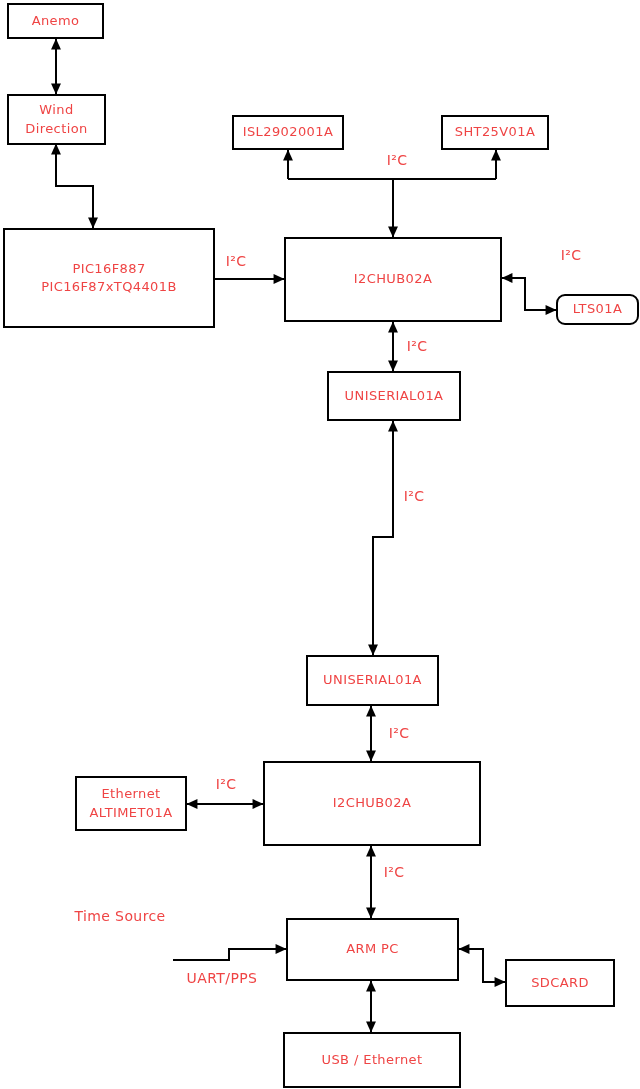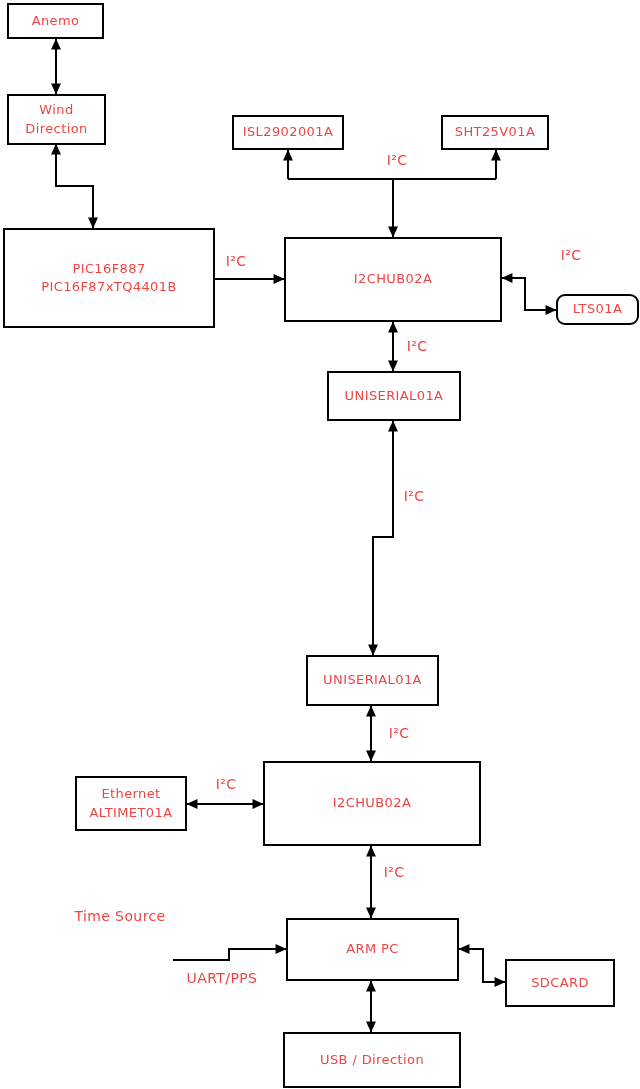--- a/index.html
+++ b/index.html
@@ -99,21 +99,21 @@
   <div class="node" style="left:441px; top:115px;  width:108px; height:35px;">SHT25V01A</div>
   <div class="node" style="left:284px; top:237px;  width:218px; height:85px;">I2CHUB02A</div>
   <div class="node" style="left:556px; top:294px;  width:83px;  height:31px;border-radius:9px;">LTS01A</div>
   <div class="node" style="left:327px; top:371px;  width:134px; height:50px;">UNISERIAL01A</div>
   <div class="node" style="left:306px; top:655px;  width:133px; height:51px;">UNISERIAL01A</div>
   <div class="node" style="left:75px;  top:776px;  width:112px; height:55px;">Ethernet
 ALTIMET01A</div>
   <div class="node" style="left:263px; top:761px;  width:218px; height:85px;">I2CHUB02A</div>
   <div class="node" style="left:286px; top:918px;  width:173px; height:63px;">ARM PC</div>
   <div class="node" style="left:505px; top:959px;  width:110px; height:48px;">SDCARD</div>
-  <div class="node" style="left:283px; top:1032px; width:178px; height:56px;">USB / Direction</div>
+  <div class="node" style="left:283px; top:1032px; width:178px; height:56px;">USB / Ethernet</div>
 
   <div class="lbl" style="left:397px; top:160px;">I²C</div>
   <div class="lbl" style="left:236px; top:261px;">I²C</div>
   <div class="lbl" style="left:571px; top:255px;">I²C</div>
   <div class="lbl" style="left:417px; top:346px;">I²C</div>
   <div class="lbl" style="left:414px; top:496px;">I²C</div>
   <div class="lbl" style="left:399px; top:733px;">I²C</div>
   <div class="lbl" style="left:226px; top:784px;">I²C</div>
   <div class="lbl" style="left:394px; top:872px;">I²C</div>
   <div class="lbl" style="left:120px; top:916px;">Time Source</div>

